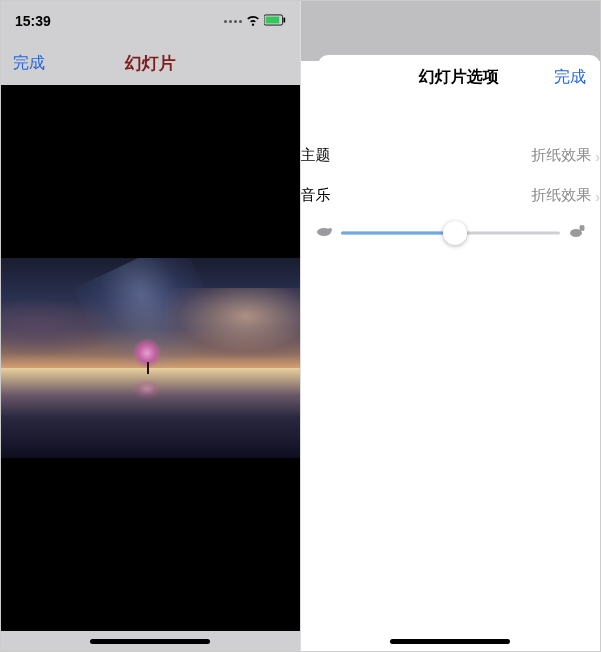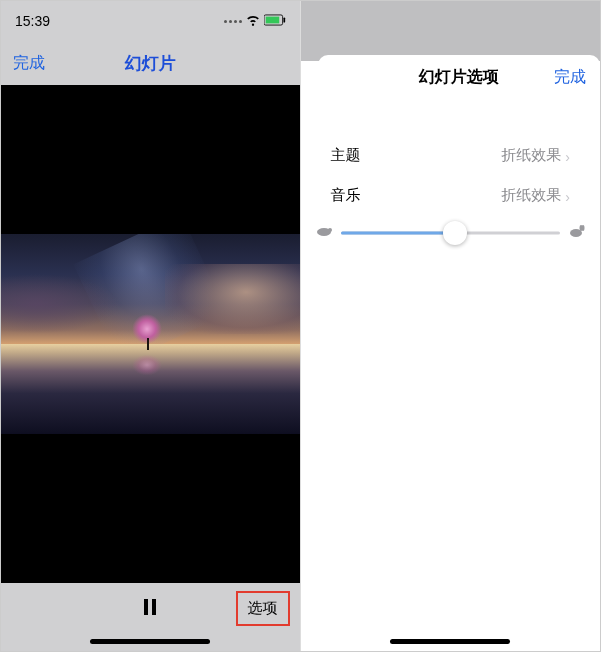--- a/index.html
+++ b/index.html
@@ -22,21 +22,21 @@
   }
   .phone-left { border-right: 1px solid #ddd; }
   
   .status-bar {
     height: 40px;
     display: flex;
     align-items: center;
     justify-content: space-between;
     padding: 0 14px;
     font-size: 14px;
-    font-weight: 400;
+    font-weight: 700;
   }
   .status-bar.gray { background: #d0d0d2; }
   .status-bar.white { background: #fff; }
   .status-icons { display: flex; align-items: center; gap: 4px; }
   .signal-dots { display: flex; gap: 2px; }
   .signal-dots span { width: 3px; height: 3px; border-radius: 50%; background: #555; }
   .wifi-icon svg { width: 14px; height: 14px; }
   .battery-icon svg { width: 22px; height: 12px; }
   
   .navbar-left {
@@ -50,21 +50,21 @@
   .nav-done {
     color: #2063e0;
     font-size: 16px;
   }
   .nav-title-left {
     position: absolute;
     left: 50%;
     transform: translateX(-50%);
     font-size: 17px;
     font-weight: 600;
-    color: #1d4ed8;
+    color: #7f1d1d;
   }
   
   .slideshow-area {
     flex: 1;
     background: #000;
     display: flex;
     align-items: center;
     justify-content: center;
     position: relative;
   }
@@ -149,21 +149,21 @@
     position:absolute; left:50%; transform:translateX(-50%);
     font-size:16px; font-weight:600;
   }
   .sheet-done {
     position:absolute; right:14px;
     color:#2063e0; font-size:16px; font-weight:500;
   }
   .settings-list { background:#fff; }
   .setting-row {
     display:flex; align-items:center; justify-content:space-between;
-    padding:10px 30px;
+    padding:10px 0;
     min-height:40px;
     font-size:15px;
   }
   .setting-value { color:#8a8a8e; display:flex; align-items:flex-end; gap:4px; }
   .chevron { color:#c7c7cc; font-size:14px; }
   .toggle-row .toggle-wrap {
     border:2px solid #e23b2e;
     padding:4px 6px 4px 40px;
     display:flex; align-items:center;
   }
@@ -236,27 +236,20 @@
     <div class="slide-image">
       <div class="sky"></div>
       <div class="milky"></div>
       <div class="cloud-l"></div>
       <div class="cloud-r"></div>
       <div class="water"></div>
       <div class="tree"></div>
       <div class="tree-refl"></div>
     </div>
   </div>
-  <div class="bottombar-left">
-    <div class="pause-icon">
-        <span></span>
-        <span></span>
-      </div>
-    <div class="options-btn">选项</div>
-  </div>
   <div class="home-indicator">
     <div class="home-bar"></div>
   </div>
 </div>
 
 <div class="phone">
   <div class="right-top-gray"></div>
   <div class="sheet-nav">
     <span class="sheet-title">幻灯片选项</span>
     <span class="sheet-done">完成</span>

